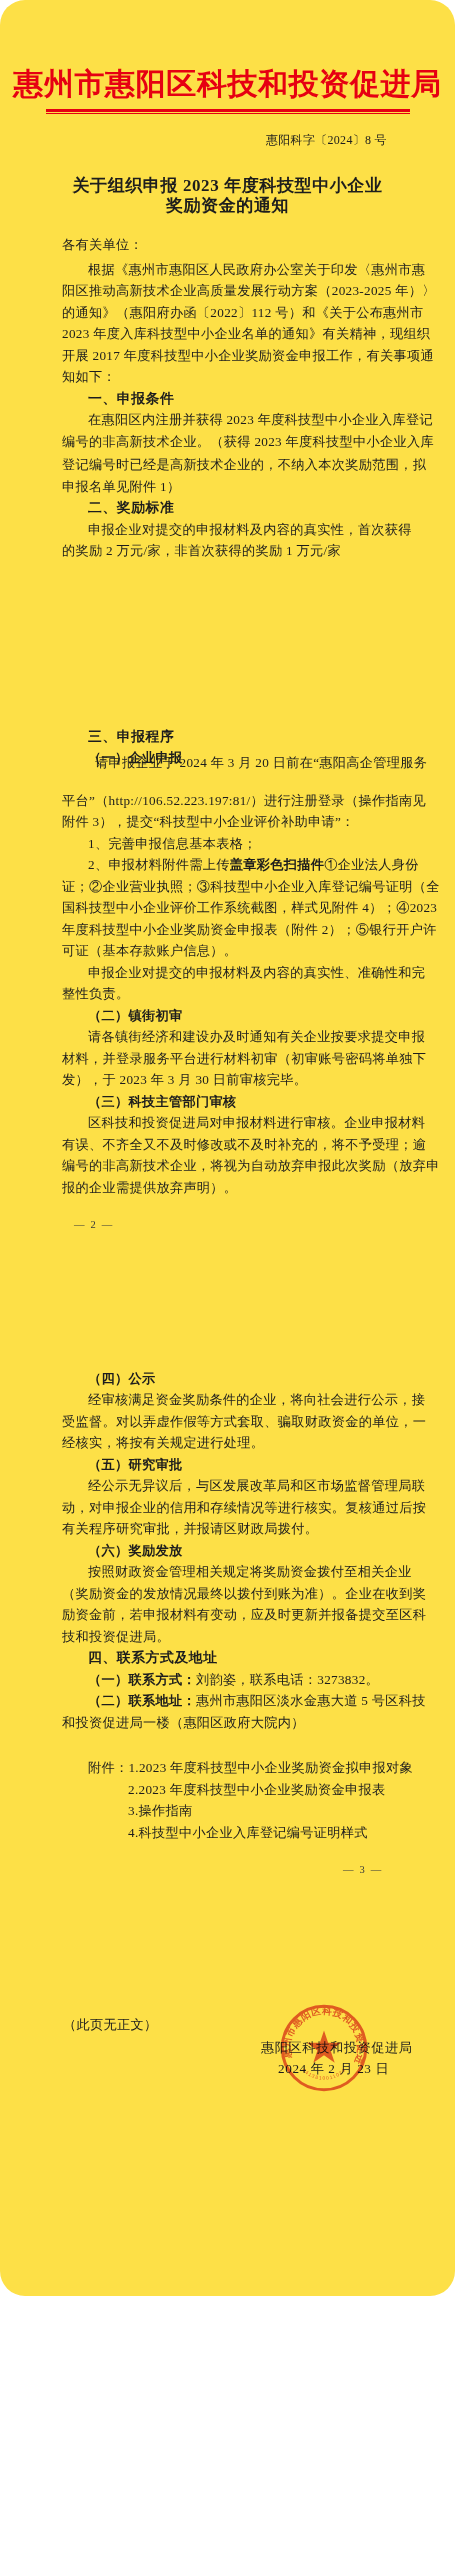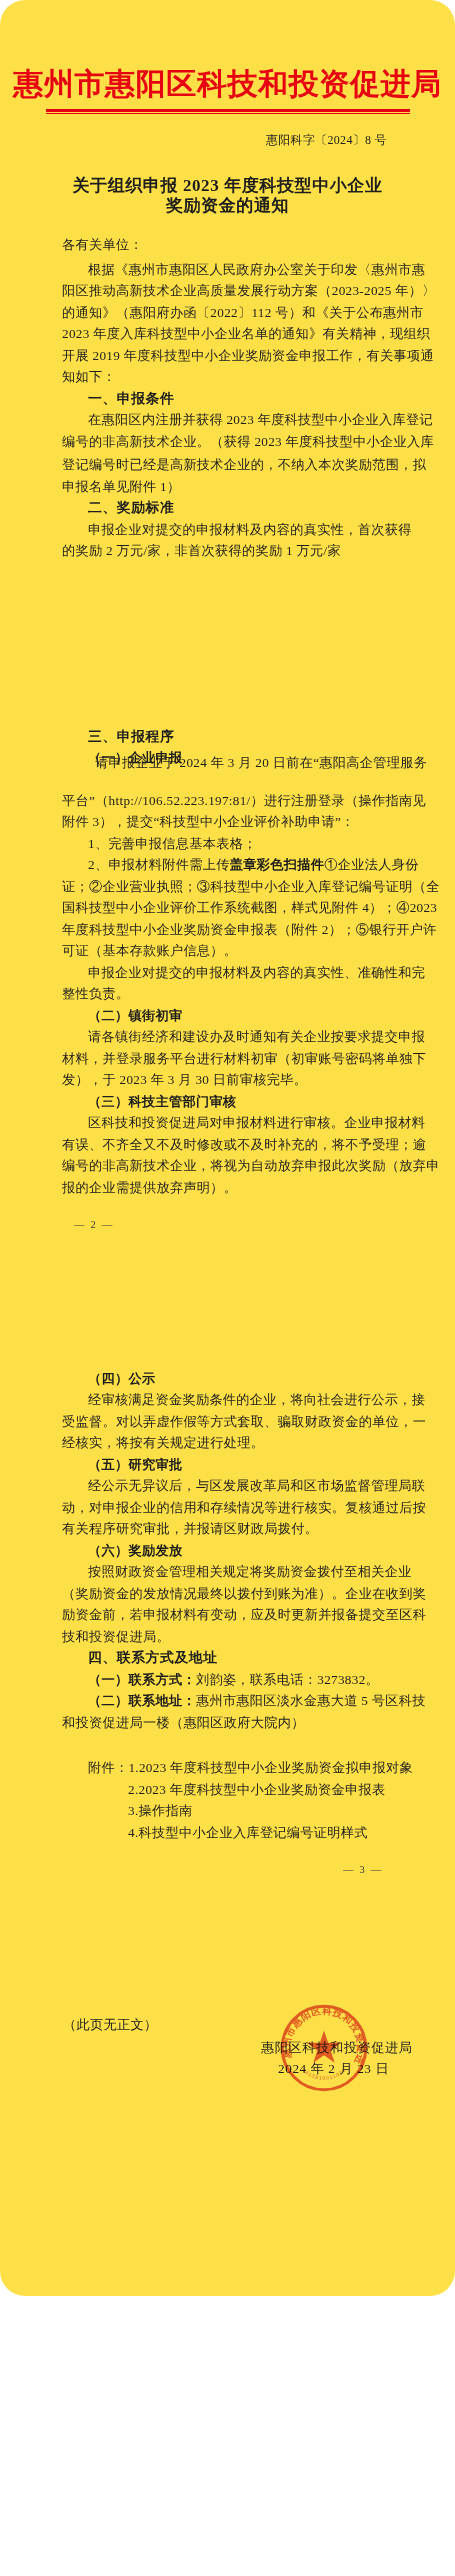--- a/index.html
+++ b/index.html
@@ -51,21 +51,21 @@
 
   <div id="doc-lines">
       <div class="line title center" style="top: 175px;"><span>关于组织申报 2023 年度科技型中小企业</span></div>
       <div class="line title center" style="top: 195px;"><span>奖励资金的通知</span></div>
       <div class="line docnum" style="top: 129px; left: 266px; text-align: right;"><span>惠阳科字〔2024〕8 号</span></div>
       <div class="line body" style="top: 234px; left: 62px;"><span>各有关单位：</span></div>
       <div class="line body" style="top: 259px; left: 88px;"><span>根据《惠州市惠阳区人民政府办公室关于印发〈惠州市惠</span></div>
       <div class="line body" style="top: 280px; left: 62px;"><span>阳区推动高新技术企业高质量发展行动方案（2023-2025 年）〉</span></div>
       <div class="line body" style="top: 302px; left: 62px;"><span>的通知》（惠阳府办函〔2022〕112 号）和《关于公布惠州市</span></div>
       <div class="line body" style="top: 323px; left: 62px;"><span>2023 年度入库科技型中小企业名单的通知》有关精神，现组织</span></div>
-      <div class="line body" style="top: 345px; left: 62px;"><span>开展 2019 年度科技型中小企业奖励资金申报工作，有关事项通</span></div>
+      <div class="line body" style="top: 345px; left: 62px;"><span>开展 2017 年度科技型中小企业奖励资金申报工作，有关事项通</span></div>
       <div class="line body" style="top: 366px; left: 62px;"><span>知如下：</span></div>
       <div class="line hei" style="top: 388px; left: 88px;"><span>一、申报条件</span></div>
       <div class="line body" style="top: 409px; left: 88px;"><span>在惠阳区内注册并获得 2023 年度科技型中小企业入库登记</span></div>
       <div class="line body" style="top: 431px; left: 62px;"><span>编号的非高新技术企业。（获得 2023 年度科技型中小企业入库</span></div>
       <div class="line body" style="top: 454px; left: 62px;"><span>登记编号时已经是高新技术企业的，不纳入本次奖励范围，拟</span></div>
       <div class="line body" style="top: 476px; left: 62px;"><span>申报名单见附件 1）</span></div>
       <div class="line hei" style="top: 497px; left: 88px;"><span>二、奖励标准</span></div>
       <div class="line body" style="top: 519px; left: 88px;"><span>申报企业对提交的申报材料及内容的真实性，首次获得</span></div>
       <div class="line body" style="top: 540px; left: 62px;"><span>的奖励 2 万元/家，非首次获得的奖励 1 万元/家</span></div>
       <div class="line hei" style="top: 726px; left: 88px;"><span>三、申报程序</span></div>

